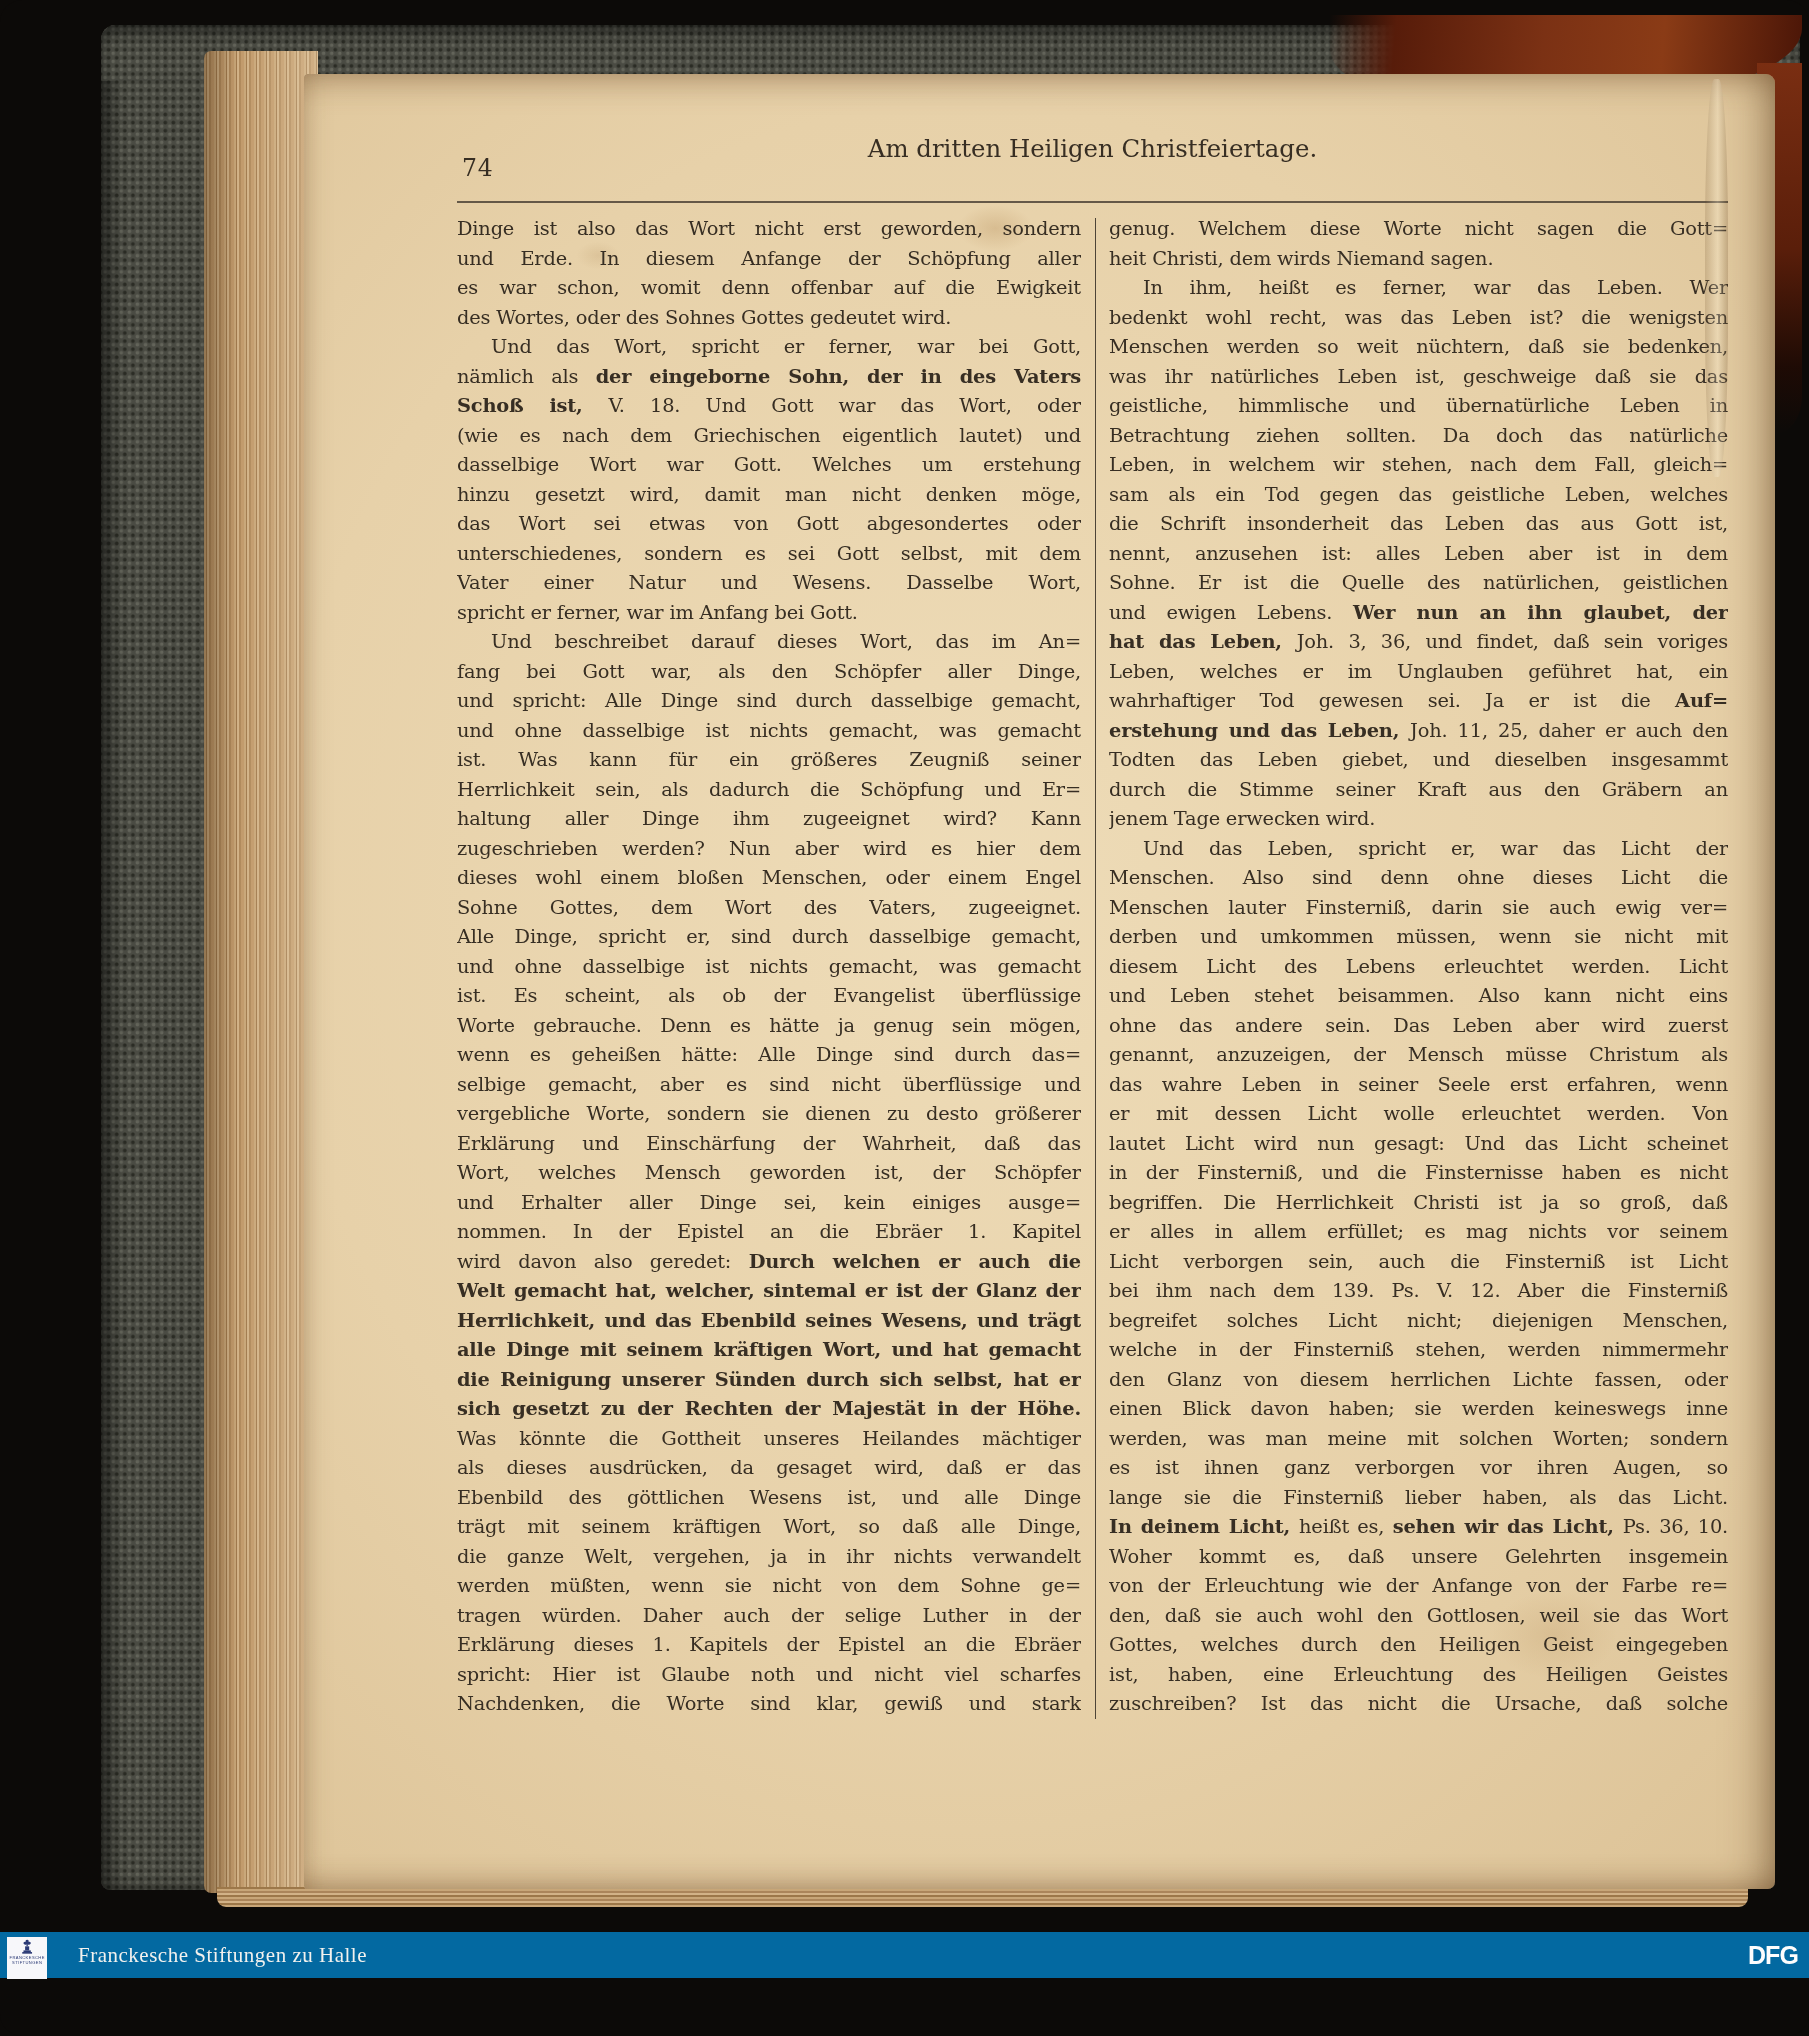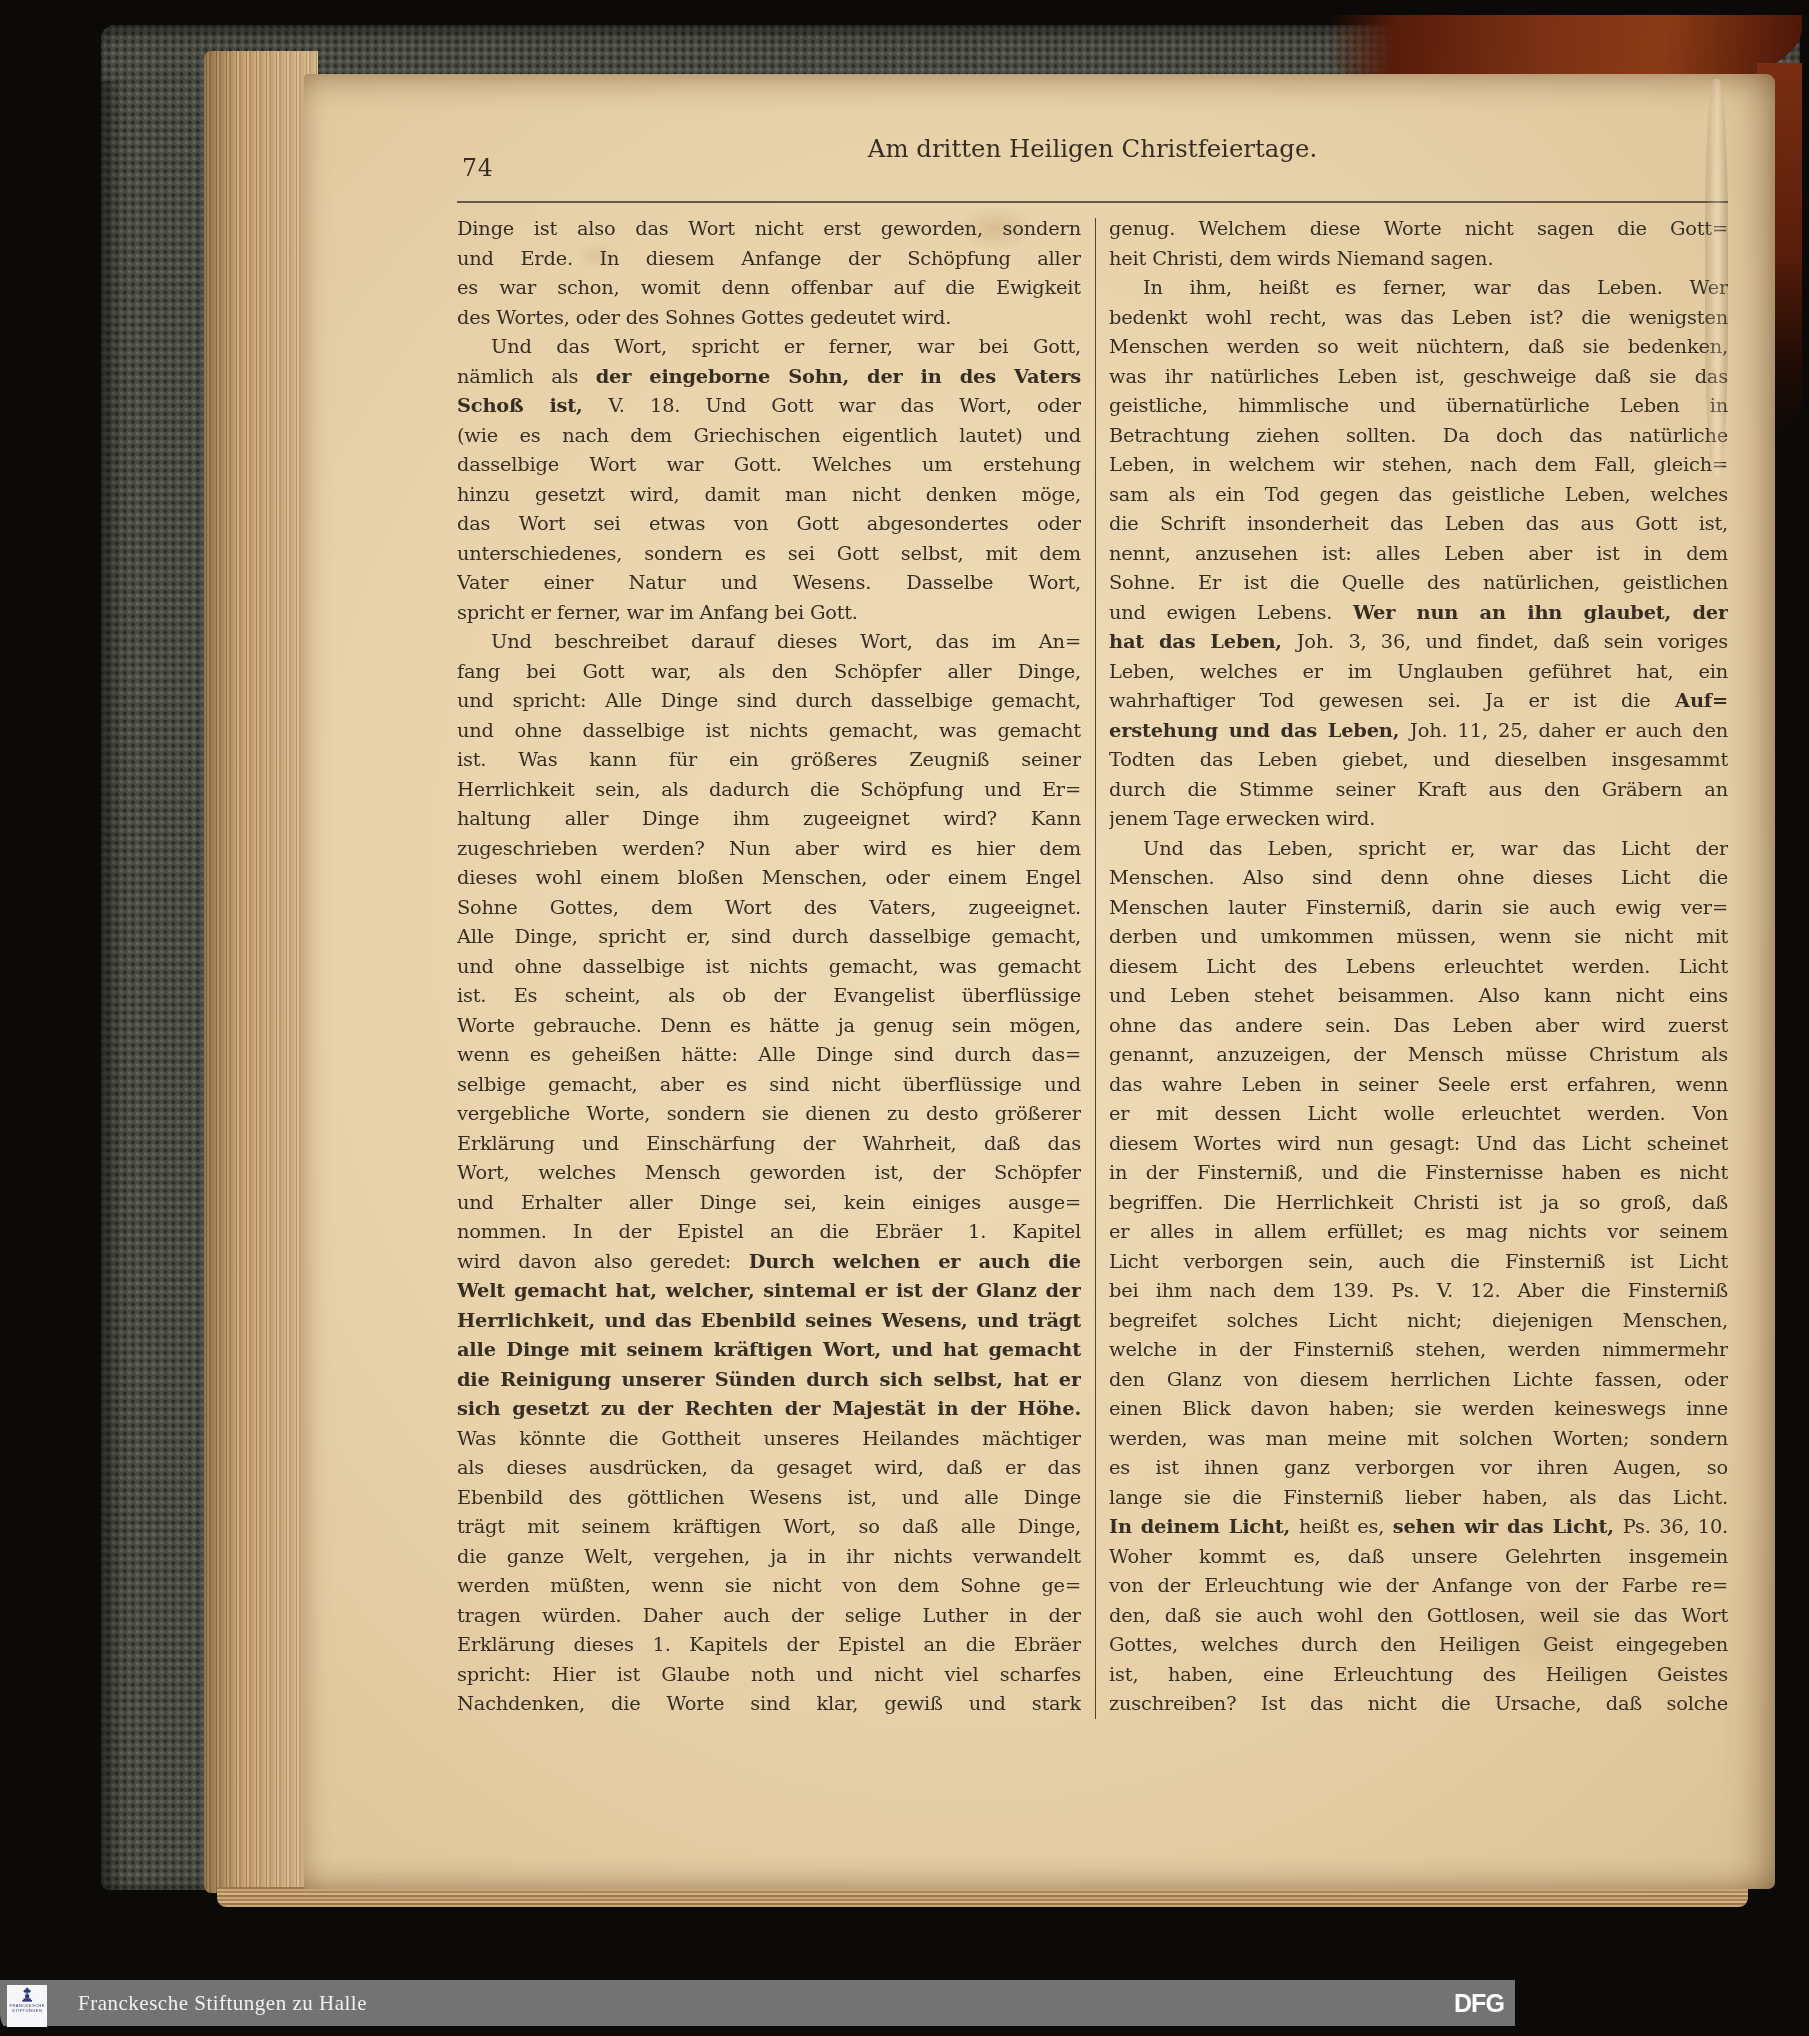--- a/index.html
+++ b/index.html
@@ -58,21 +58,21 @@
   .text-area{position:absolute;left:153px;top:140px;width:1271px;display:flex;}
   .col{width:624px;}
   .col.right{width:619px;}
   .divider{width:1.8px;background:#3c342a;margin:3.6px 12.7px 0 13.6px;opacity:.9;}
   .line{font-size:19.4px;line-height:29.5px;height:29.5px;overflow:hidden;
         text-align:justify;text-align-last:justify;letter-spacing:-0.2px;color:#372e23;}
   .line.e{text-align-last:left;}
   .line.i{padding-left:34px;}
   .line .b{font-weight:bold;}
   
-  .footer-bar{position:absolute;left:0;top:1980px;width:1515px;height:46px;background:#737373;}
+  .footer-bar{position:absolute;left:0;top:1932px;width:1809px;height:46px;background:#0369a1;}
   .logo-box{position:absolute;left:7.2px;top:4.5px;width:40px;height:42px;background:#f7f7fa;
     display:flex;flex-direction:column;align-items:center;justify-content:flex-start;padding-top:2.7px;box-sizing:border-box;}
   .logo-box svg{display:block;}
   .logo-text{font-family:"Liberation Sans",sans-serif;font-size:4.1px;line-height:5px;
     color:#2b3a75;letter-spacing:0.4px;text-align:center;white-space:nowrap;}
   .institution{position:absolute;left:78px;top:0;height:46px;line-height:46px;
     font-family:"Liberation Serif",serif;font-size:21px;color:#f2f1ee;letter-spacing:0.5px;}
   .dfg{position:absolute;right:11px;top:0;height:46px;line-height:46px;
     font-family:"Liberation Sans",sans-serif;font-weight:bold;font-size:25px;color:#fdfdfd;letter-spacing:-0.9px;}
 </style>
@@ -172,21 +172,21 @@
           <div class="line i"><span>Und das Leben, spricht er, war das Licht der</span></div>
           <div class="line"><span>Menschen.  Also sind denn ohne dieses Licht die</span></div>
           <div class="line"><span>Menschen lauter Finsterniß, darin sie auch ewig ver=</span></div>
           <div class="line"><span>derben und umkommen müssen, wenn sie nicht mit</span></div>
           <div class="line"><span>diesem Licht des Lebens erleuchtet werden.  Licht</span></div>
           <div class="line"><span>und Leben stehet beisammen.  Also kann nicht eins</span></div>
           <div class="line"><span>ohne das andere sein.  Das Leben aber wird zuerst</span></div>
           <div class="line"><span>genannt, anzuzeigen, der Mensch müsse Christum als</span></div>
           <div class="line"><span>das wahre Leben in seiner Seele erst erfahren, wenn</span></div>
           <div class="line"><span>er mit dessen Licht wolle erleuchtet werden.  Von</span></div>
-          <div class="line"><span>diesem Wortes wird nun gesagt: Und das Licht scheinet</span></div>
+          <div class="line"><span>lautet Licht wird nun gesagt: Und das Licht scheinet</span></div>
           <div class="line"><span>in der Finsterniß, und die Finsternisse haben es nicht</span></div>
           <div class="line"><span>begriffen.  Die Herrlichkeit Christi ist ja so groß, daß</span></div>
           <div class="line"><span>er alles in allem erfüllet;  es mag nichts vor seinem</span></div>
           <div class="line"><span>Licht verborgen sein, auch die Finsterniß ist Licht</span></div>
           <div class="line"><span>bei ihm nach dem 139. Ps. V. 12.  Aber die Finsterniß</span></div>
           <div class="line"><span>begreifet solches Licht nicht;  diejenigen Menschen,</span></div>
           <div class="line"><span>welche in der Finsterniß stehen, werden nimmermehr</span></div>
           <div class="line"><span>den Glanz von diesem herrlichen Lichte fassen, oder</span></div>
           <div class="line"><span>einen Blick davon haben;  sie werden keineswegs inne</span></div>
           <div class="line"><span>werden, was man meine mit solchen Worten; sondern</span></div>

